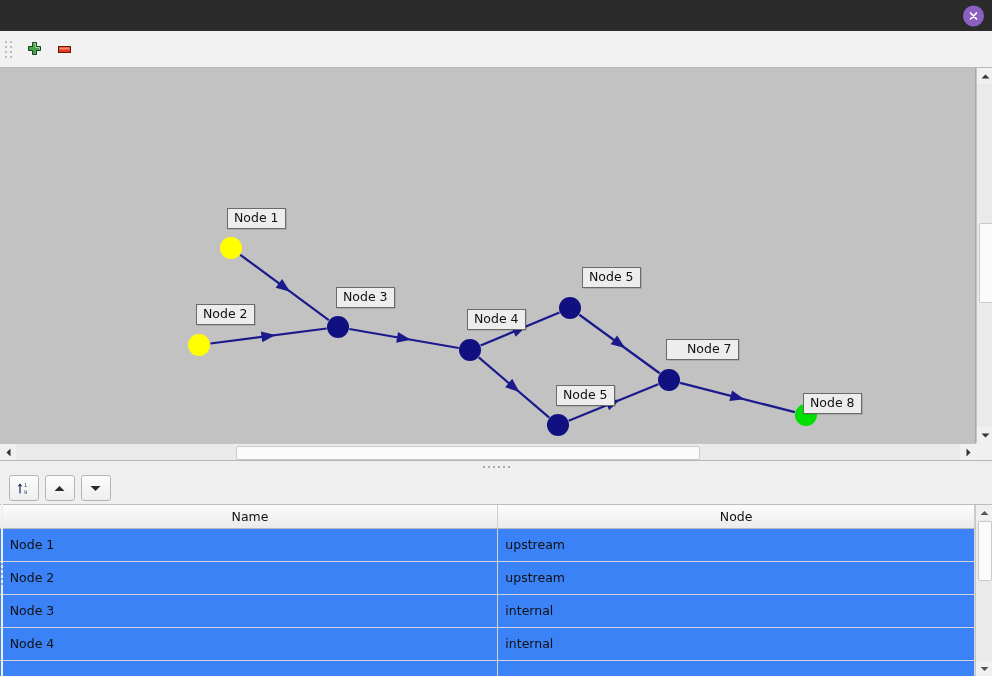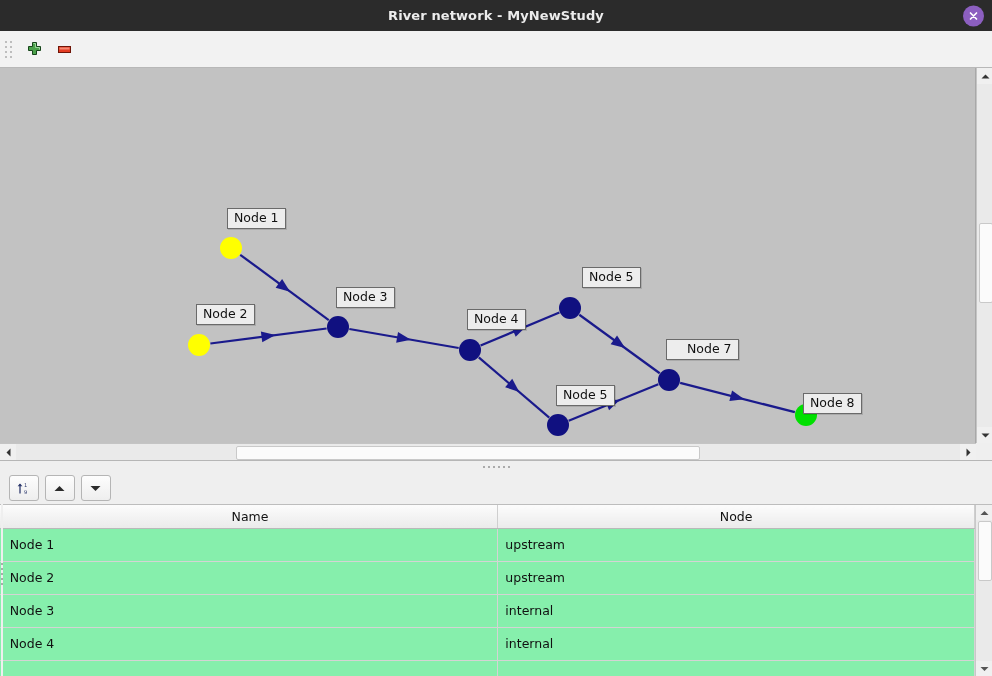--- a/index.html
+++ b/index.html
@@ -205,21 +205,21 @@
     overflow: hidden;
     background: #fff;
     border-top: 1px solid #bdbdbd;
   }
   table.grid {
     border-collapse: collapse;
     width: 100%;
     table-layout: fixed;
     font-size: 12.5px;
     color: #111;
-    background: #86efac;
+    background: #3b82f6;
   }
   table.grid thead th {
     height: 23px;
     background: linear-gradient(#fcfcfc, #ebebeb);
     border-right: 1px solid #cfcfcf;
     border-bottom: 1px solid #b9b9b9;
     font-weight: normal;
     font-size: 12.5px;
     color: #111;
     text-align: center;
@@ -255,21 +255,20 @@
     border: 1px solid #c9c9c9;
     border-radius: 2px;
   }
 </style>
 </head>
 <body>
 
 <div class="window">
 
   <div class="titlebar">
-    <span class="titlebar-title">River network - MyNewStudy</span>
     <div class="close-btn">
       <svg width="13" height="13" viewBox="0 0 13 13">
         <path d="M3.5 3.5 L9.5 9.5 M9.5 3.5 L3.5 9.5" stroke="#ffffff" stroke-width="1.7" stroke-linecap="round" fill="none"></path>
       </svg>
     </div>
   </div>
 
   <div class="toolbar">
     <div class="grip">
       <i></i>

